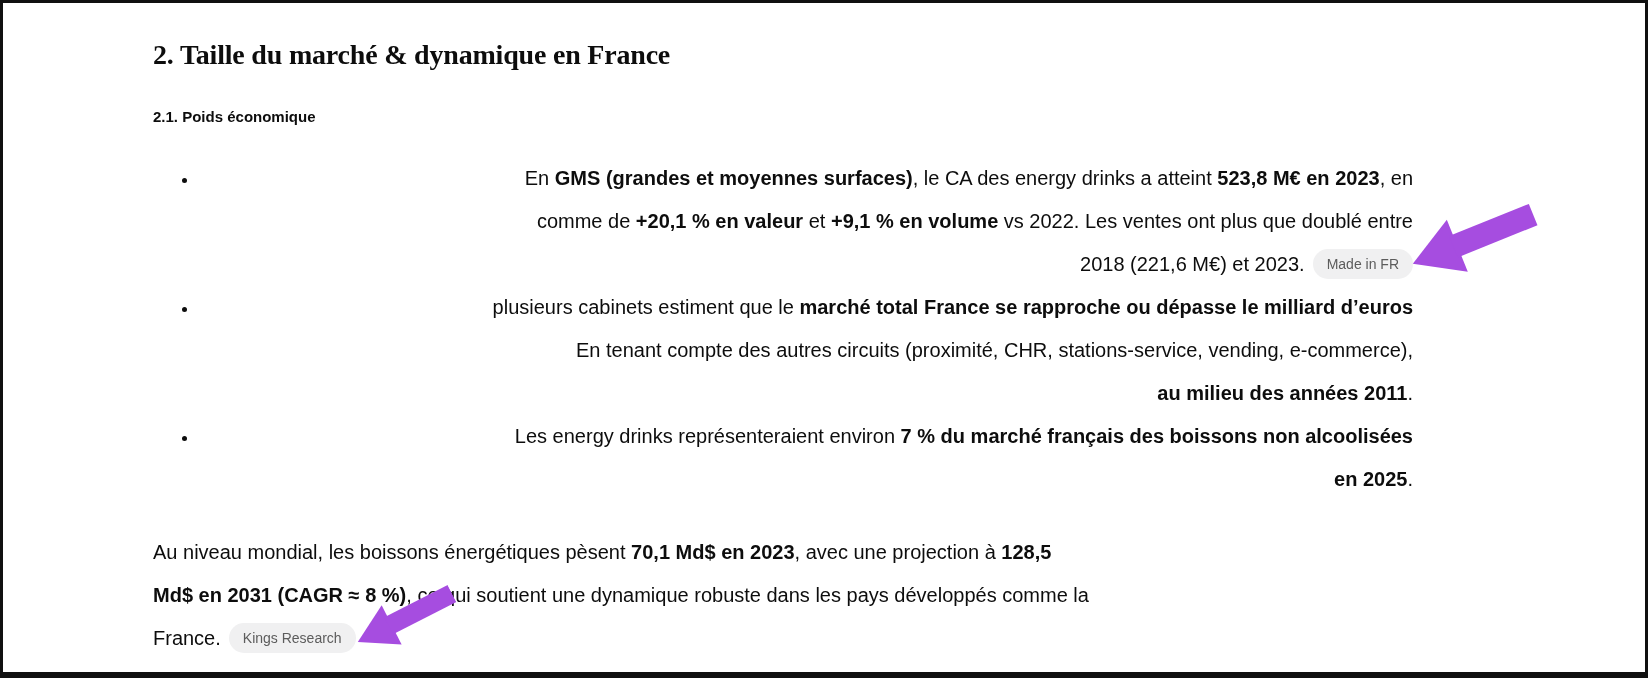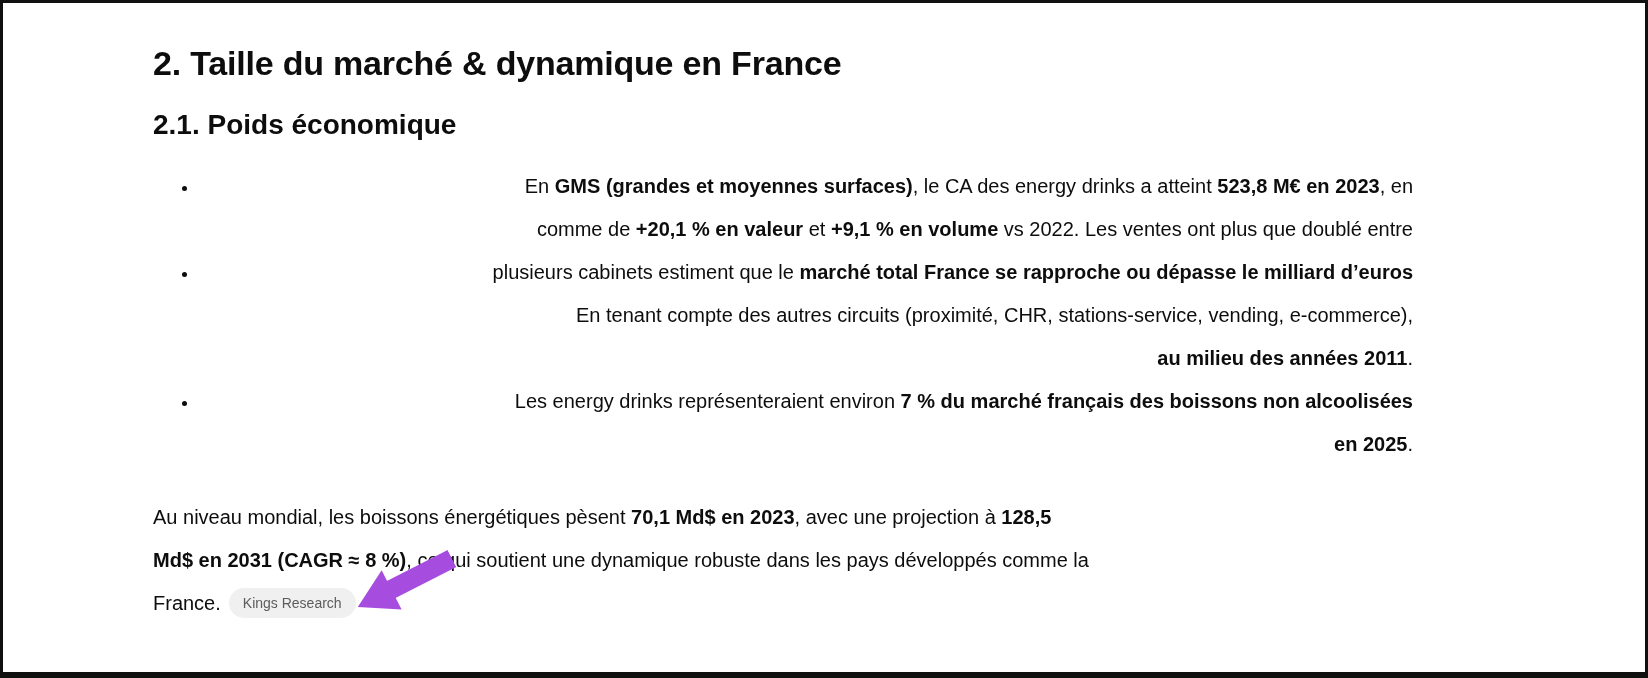--- a/index.html
+++ b/index.html
@@ -8,22 +8,22 @@
     position:relative;
     width:1648px; height:678px;
     background:#ffffff;
     border:3px solid #101010;
     border-bottom-width:6px;
     overflow:hidden;
     font-family:"Liberation Sans","DejaVu Sans",sans-serif;
     color:#0d0d0d;
   }
   .content { position:absolute; left:150px; top:28px; width:1260px; }
-  h1 { font-size:34px; line-height:40px; font-weight:700; margin:12px 0 26px; letter-spacing:-0.2px; }
-  h2 { font-size:28px; line-height:32px; font-weight:700; margin:0 0 24px; }
+  h1 { font-size:28px; line-height:40px; font-weight:700; margin:4px 0 26px; letter-spacing:-0.2px;font-family:Liberation Serif, serif; }
+  h2 { font-size:15px; line-height:32px; font-weight:700; margin:0 0 24px; }
   ul { margin:0 0 30px; padding-left:46px; list-style:disc; }
   li { font-size:20px; line-height:43px;text-align:right; }
   li::marker { font-size:18px; }
   p.body { font-size:20px; line-height:43px; }
   .line { display:block; white-space:nowrap; }
   b { font-weight:700; }
   .pill {
     position:relative;
     display:inline-flex; align-items:center;
     vertical-align:middle;
@@ -53,20 +53,29 @@
 <div class="frame">
   <div class="content">
 
     <h1>2. Taille du marché &amp; dynamique en France</h1>
     <h2>2.1. Poids économique</h2>
 
     <ul>
       <li>
         <span class="line"><span>En </span><b>GMS (grandes et moyennes surfaces)</b><span>, le CA des energy drinks a atteint </span><b>523,8 M€ en 2023</b><span>, en</span></span>
         <span class="line"><span>comme de </span><b>+20,1 % en valeur</b><span> et </span><b>+9,1 % en volume</b><span> vs 2022. Les ventes ont plus que doublé entre</span></span>
+        <span class="line"><span>2018 (221,6 M€) et 2023.</span><span class="pill">
+              <span>Made in FR</span>
+              <svg class="arrow big rot22" viewBox="0 0 132 58" xmlns="http://www.w3.org/2000/svg">
+                <g fill="#a64de0">
+                  <polygon points="0,29 48,1 48,57"></polygon>
+                  <rect x="44" y="17" width="86" height="23"></rect>
+                </g>
+              </svg>
+            </span></span>
       </li>
       <li>
         <span class="line"><span>plusieurs cabinets estiment que le </span><b>marché total France se rapproche ou dépasse le milliard d’euros</b></span>
         <span class="line"><span>En tenant compte des autres circuits (proximité, CHR, stations-service, vending, e-commerce),</span></span>
         <span class="line"><b>au milieu des années 2011</b><span>.</span></span>
       </li>
       <li>
         <span class="line"><span>Les energy drinks représenteraient environ </span><b>7 % du marché français des boissons non alcoolisées</b></span>
         <span class="line"><b>en 2025</b><span>.</span></span>
       </li>

